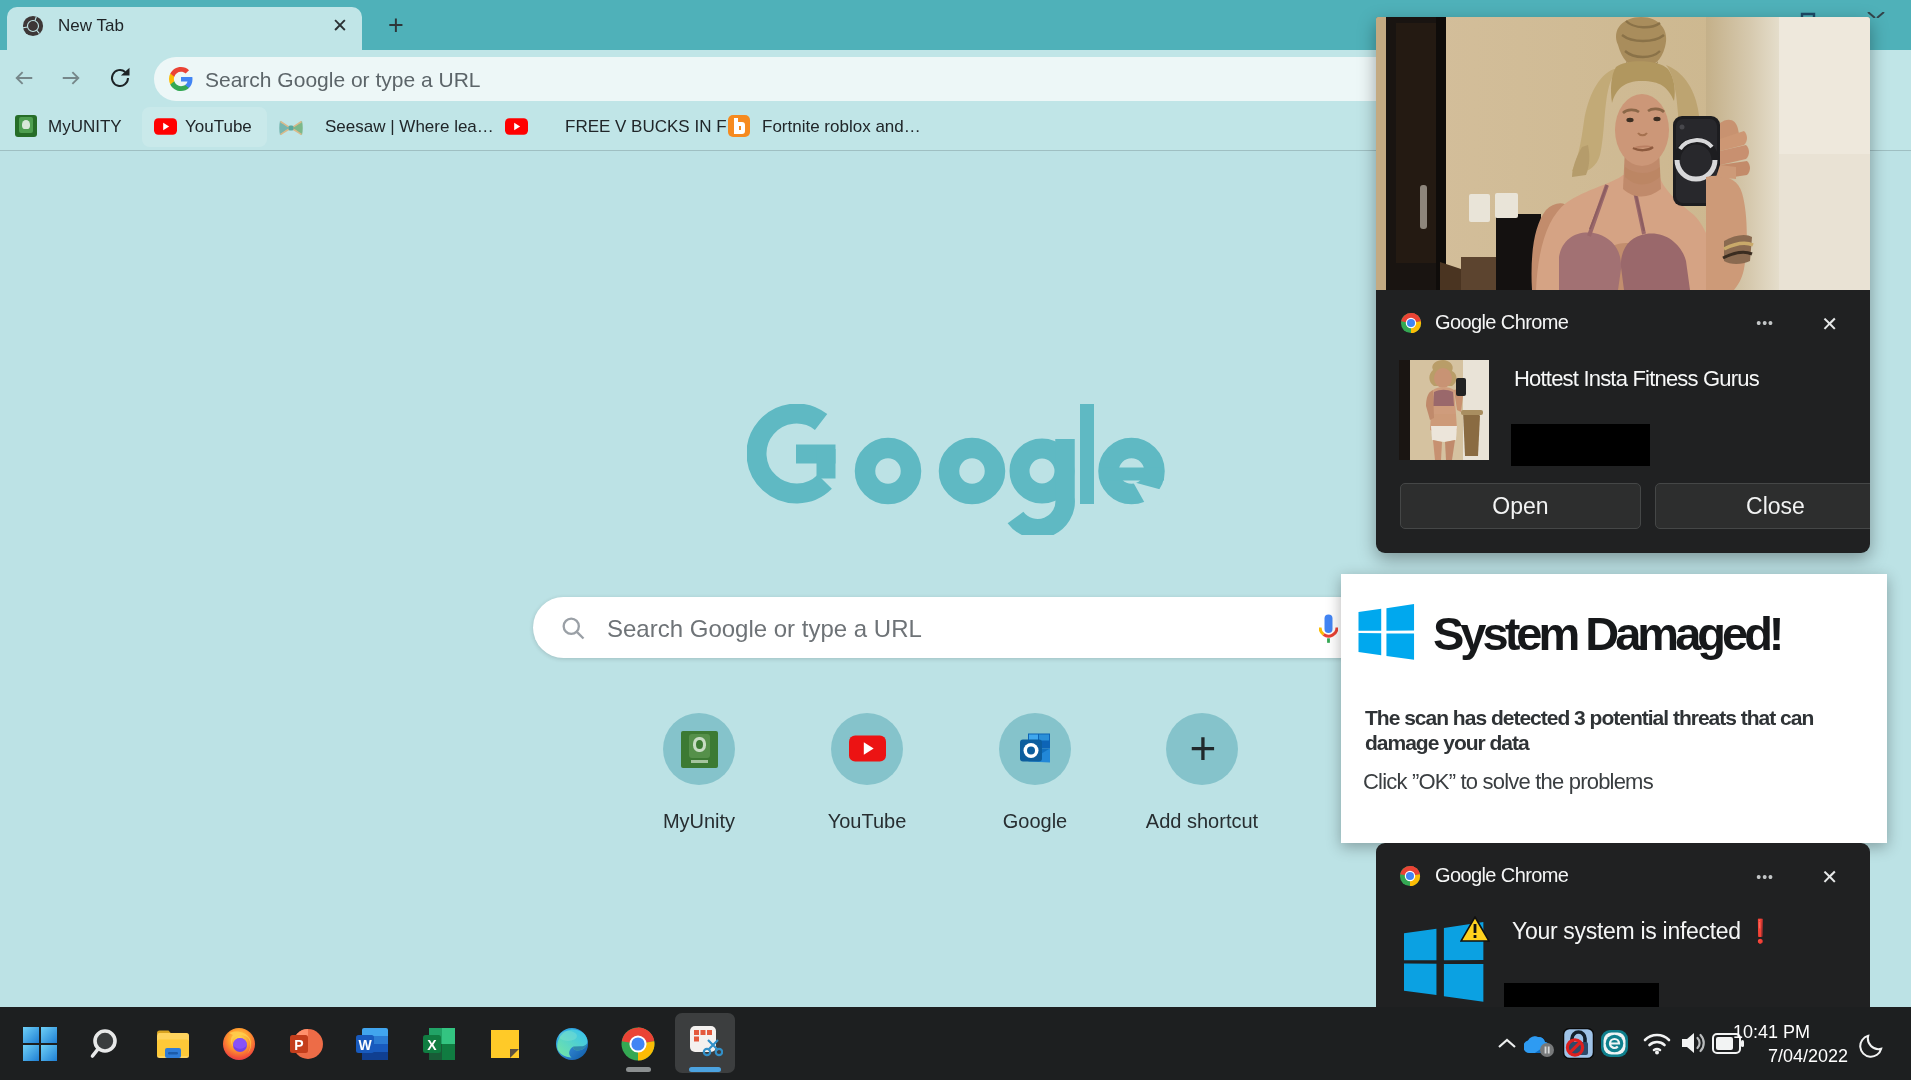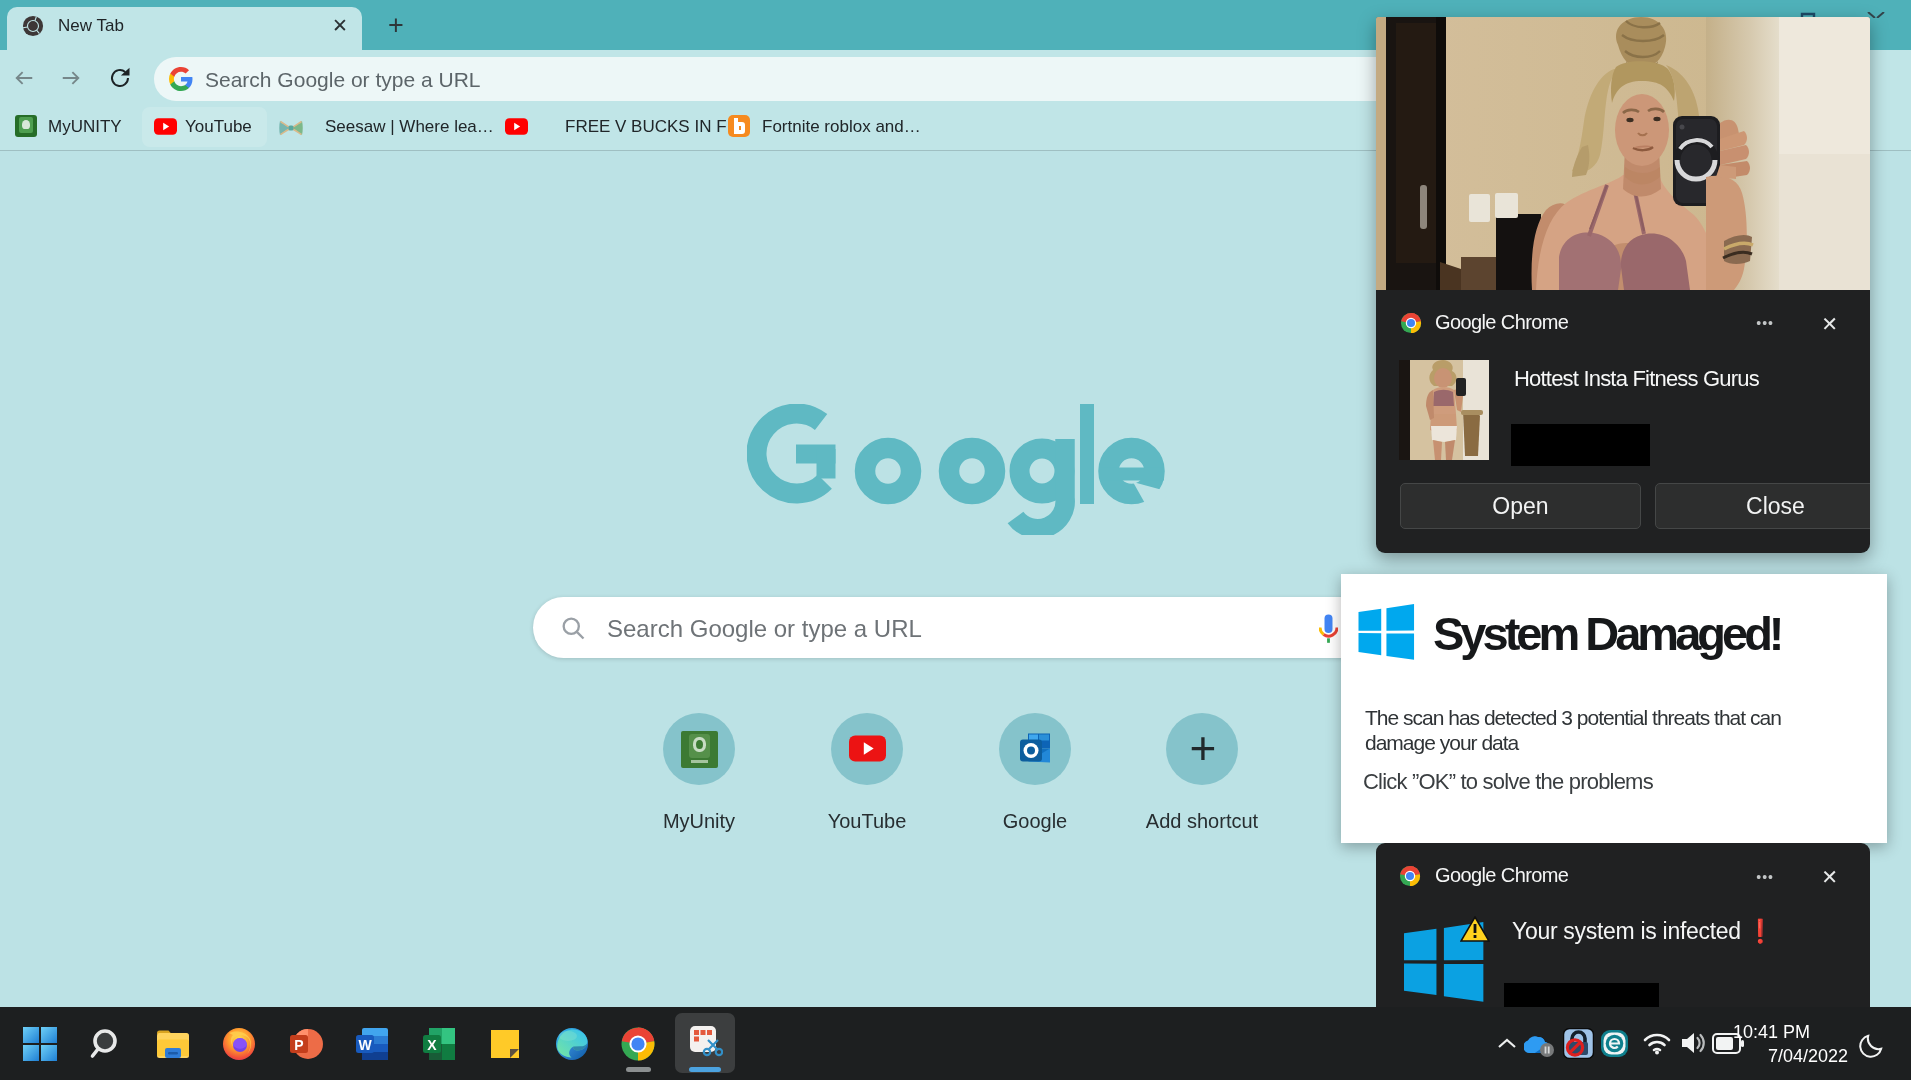--- a/index.html
+++ b/index.html
@@ -436,21 +436,21 @@
   <div class="abs" style="left:135px;top:407px;width:139px;height:42px;background:#000;"></div>
   <div class="btn" style="left:279px;top:466px;">Close</div>
   <div class="btn" style="left:24px;top:466px;">Open</div>
 </div>
 
 <div class="abs" id="sysdmg">
   <svg class="abs" style="left:17px;top:30px;" width="57" height="56" viewBox="0 0 88 88">
     <path fill="#00a8ee" d="M0,12.4 35.7,7.5 35.7,42 0,42.2 Z M43.9,6.5 87.3,0 87.3,41.7 43.9,42 Z M35.7,45.9 35.7,80.4 0,75.5 0,45.7 Z M87.3,46.3 87.3,87.8 43.9,81.6 43.9,46.2 Z"></path>
   </svg>
   <div class="abs" style="left:92px;top:32px;font-size:47px;font-weight:bold;color:#16181a;letter-spacing:-4px;white-space:nowrap;">System Damaged!</div>
-  <div class="abs" style="left:24px;top:131px;font-size:21px;font-weight:normal;color:#2f3336;line-height:25px;letter-spacing:-1px;white-space:nowrap;">The scan has detected 3 potential threats that can<br>damage your data</div>
+  <div class="abs" style="left:24px;top:131px;font-size:21px;font-weight:bold;color:#2f3336;line-height:25px;letter-spacing:-1px;white-space:nowrap;">The scan has detected 3 potential threats that can<br>damage your data</div>
   <div class="abs" style="left:22px;top:195px;font-size:22px;color:#3a3e41;letter-spacing:-0.8px;white-space:nowrap;">Click ”OK” to solve the problems</div>
 </div>
 
 <div class="abs toast" id="toast3" style="top:843px; height:164px; border-radius:9px 9px 0 0; box-shadow:none; overflow:hidden;">
   <svg class="abs" style="left:23px;top:22px;" width="22" height="22" viewBox="0 0 48 48">
     <circle cx="24" cy="24" r="22" fill="#34a853"></circle>
     <path d="M24 24 L2.4 20.2 A22 22 0 0 1 45.6 20.2 Z" fill="#ea4335"></path>
     <path d="M24 2 A22 22 0 0 1 45.6 20 L24 20 Z" fill="#ea4335"></path>
     <path d="M24 24 L45.6 20.2 A22 22 0 0 1 24 46 Z" fill="#fbbc05"></path>
     <circle cx="24" cy="24" r="11.4" fill="#fff"></circle>

